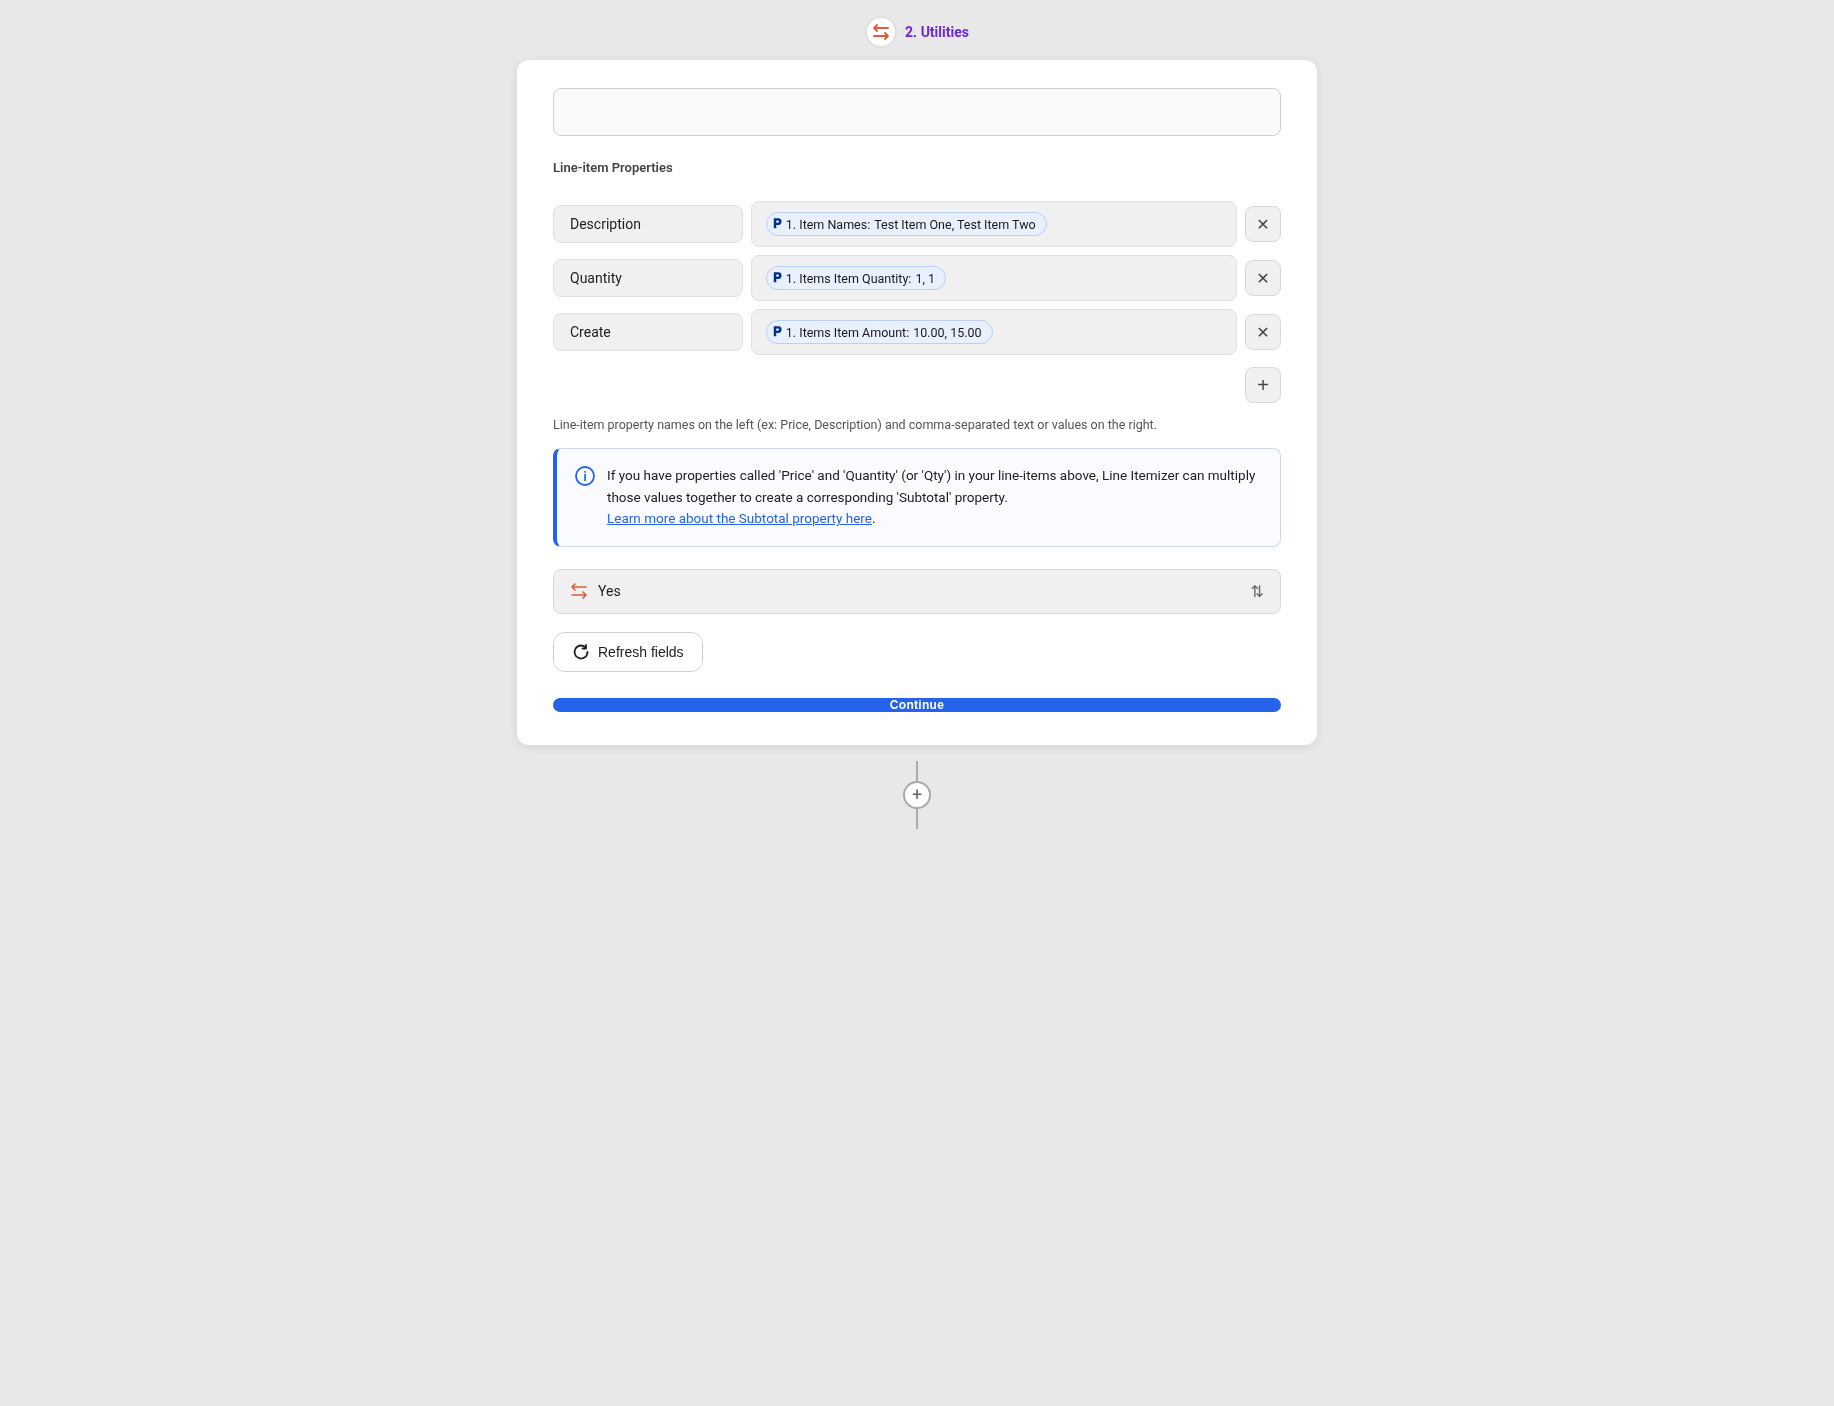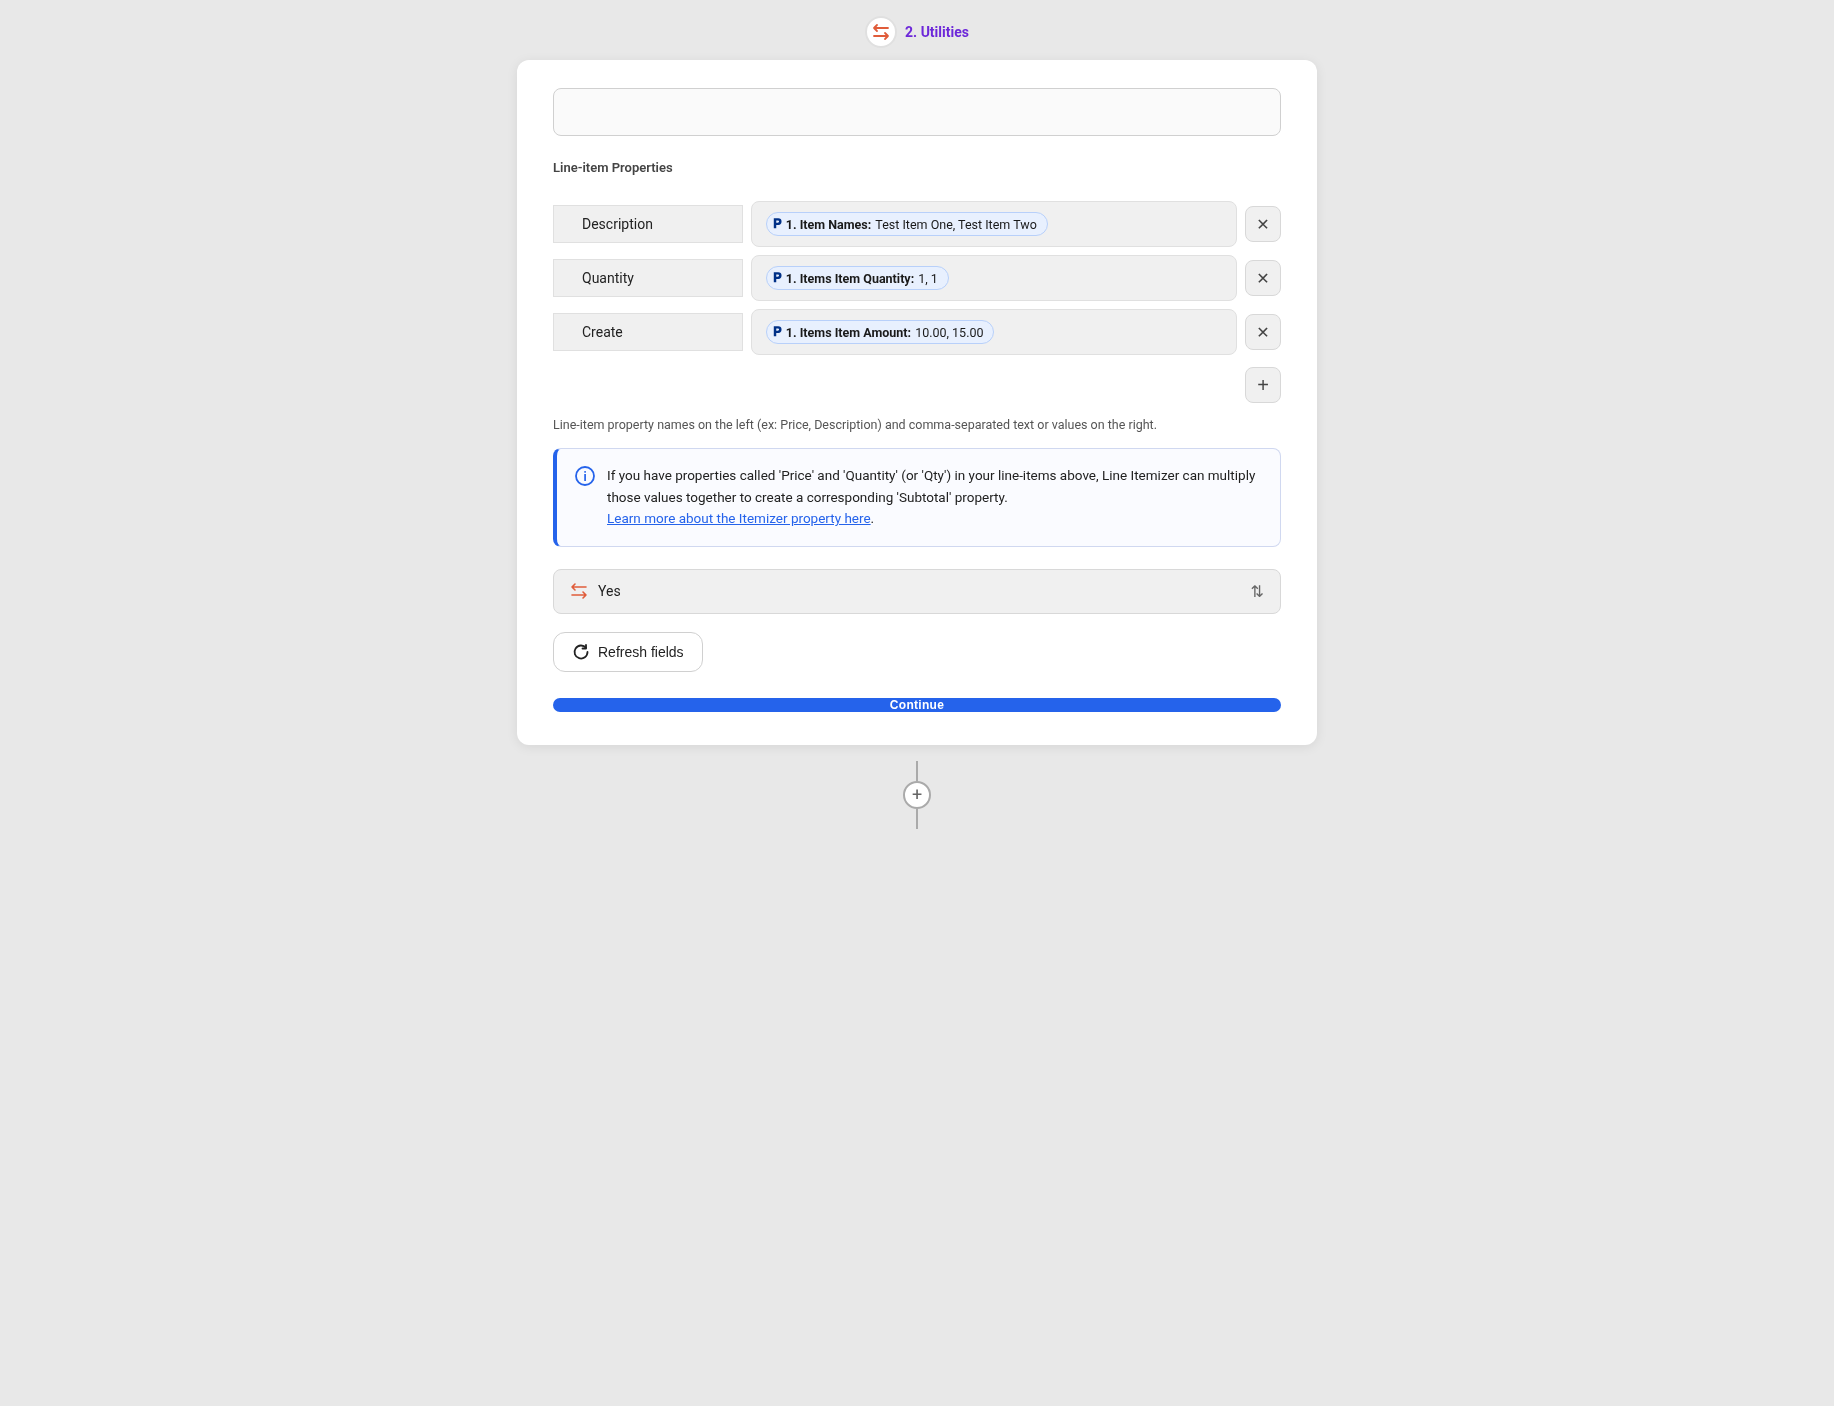--- a/index.html
+++ b/index.html
@@ -68,22 +68,22 @@
       align-items: center;
       gap: 8px;
       margin-bottom: 8px;
     }
 
     .line-item-name {
       width: 190px;
       min-width: 190px;
       background: #f0f0f0;
       border: 1px solid #e0e0e0;
-      border-radius: 0;
-      padding: 10px 28px;
+      border-radius: 8px;
+      padding: 10px 16px;
       font-size: 14px;
       color: #222;
       font-weight: 400;
     }
 
     .line-item-value {
       flex: 1;
       background: #f0f0f0;
       border: 1px solid #e0e0e0;
       border-radius: 8px;
@@ -107,21 +107,21 @@
       color: #1a1a1a;
     }
 
     .paypal-icon {
       color: #003087;
       font-weight: 700;
       font-size: 13px;
     }
 
     .bold-label {
-      font-weight: 700;
+      font-weight: 400;
     }
 
     .remove-btn {
       width: 36px;
       height: 36px;
       background: #f0f0f0;
       border: 1px solid #d8d8d8;
       border-radius: 8px;
       cursor: pointer;
       display: flex;
@@ -385,21 +385,21 @@
   <div class="info-box">
     <span class="info-icon">
       <svg width="20" height="20" viewBox="0 0 20 20" fill="none">
         <circle cx="10" cy="10" r="9" stroke="#2563eb" stroke-width="1.8"></circle>
         <text x="10" y="15" text-anchor="middle" font-size="12" font-weight="700" fill="#2563eb">i</text>
       </svg>
     </span>
     <div class="info-text">
       <span>If you have properties called 'Price' and 'Quantity' (or 'Qty') in your line-items above, Line Itemizer can multiply those values together to create a corresponding 'Subtotal' property.</span>
       <br>
-      <a class="info-link">Learn more about the Itemizer property here</a><span>.</span>
+      <a class="info-link">Learn more about the Subtotal property here</a><span>.</span>
     </div>
   </div>
 
   
   <div class="form-row">
     <div class="select-wrapper">
       <div class="select-field">
         <svg width="18" height="18" viewBox="0 0 18 18" fill="none">
           <path d="M2 5h14M2 5l3-3M2 5l3 3" stroke="#e05c3a" stroke-width="1.6" stroke-linecap="round" stroke-linejoin="round"></path>
           <path d="M16 13H2M16 13l-3-3M16 13l-3 3" stroke="#e05c3a" stroke-width="1.6" stroke-linecap="round" stroke-linejoin="round"></path>

